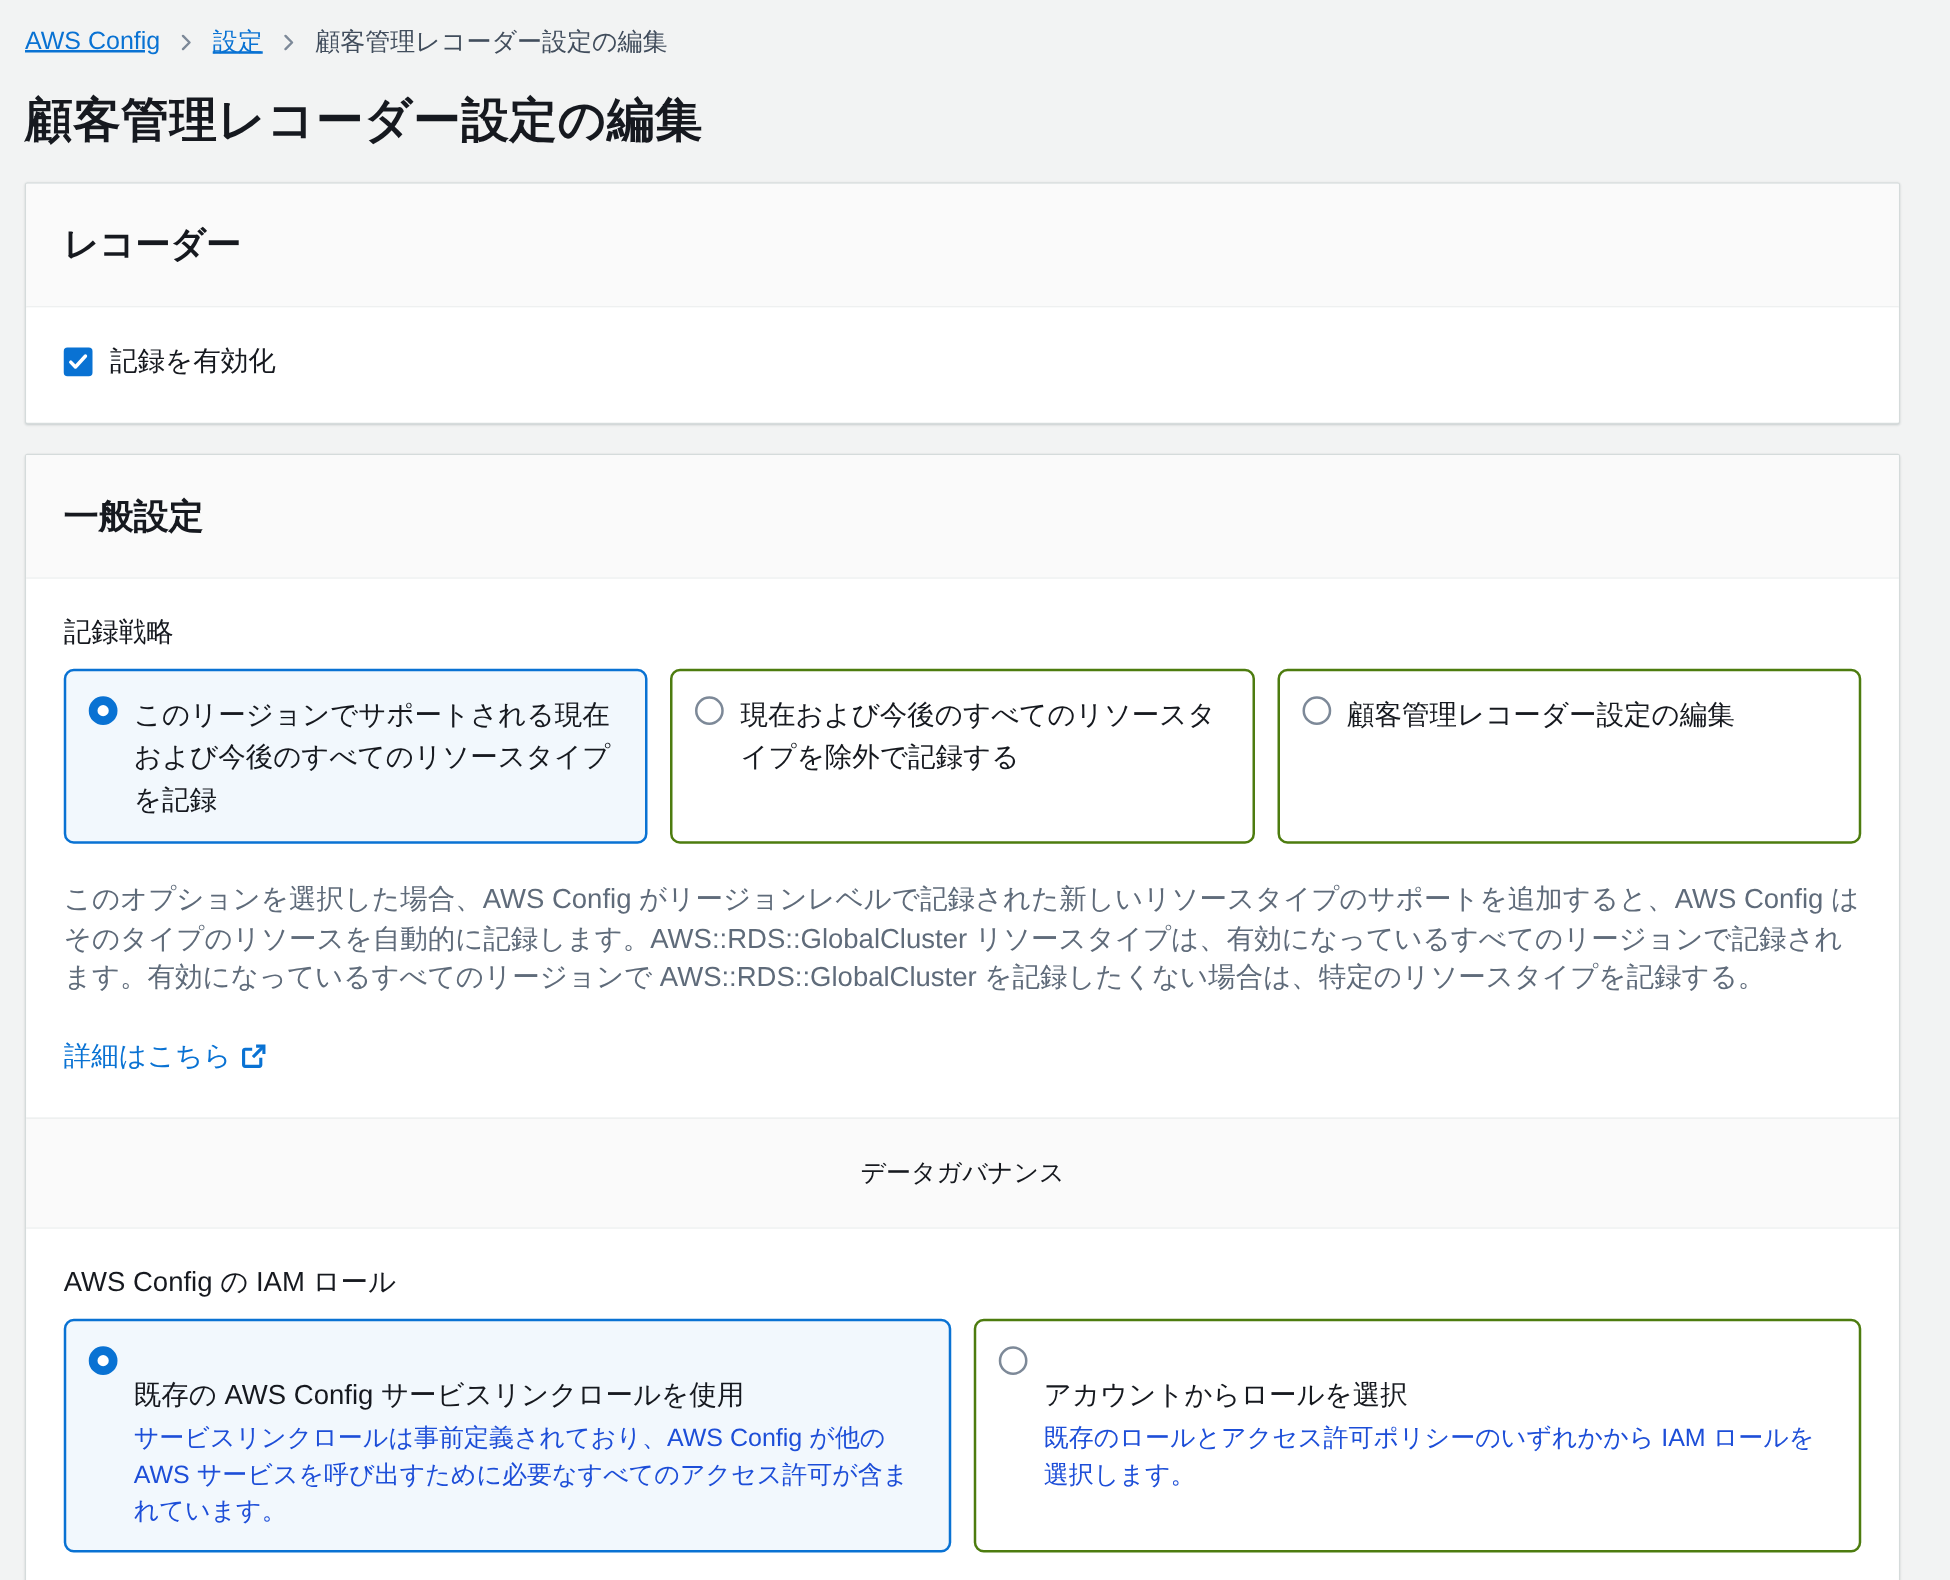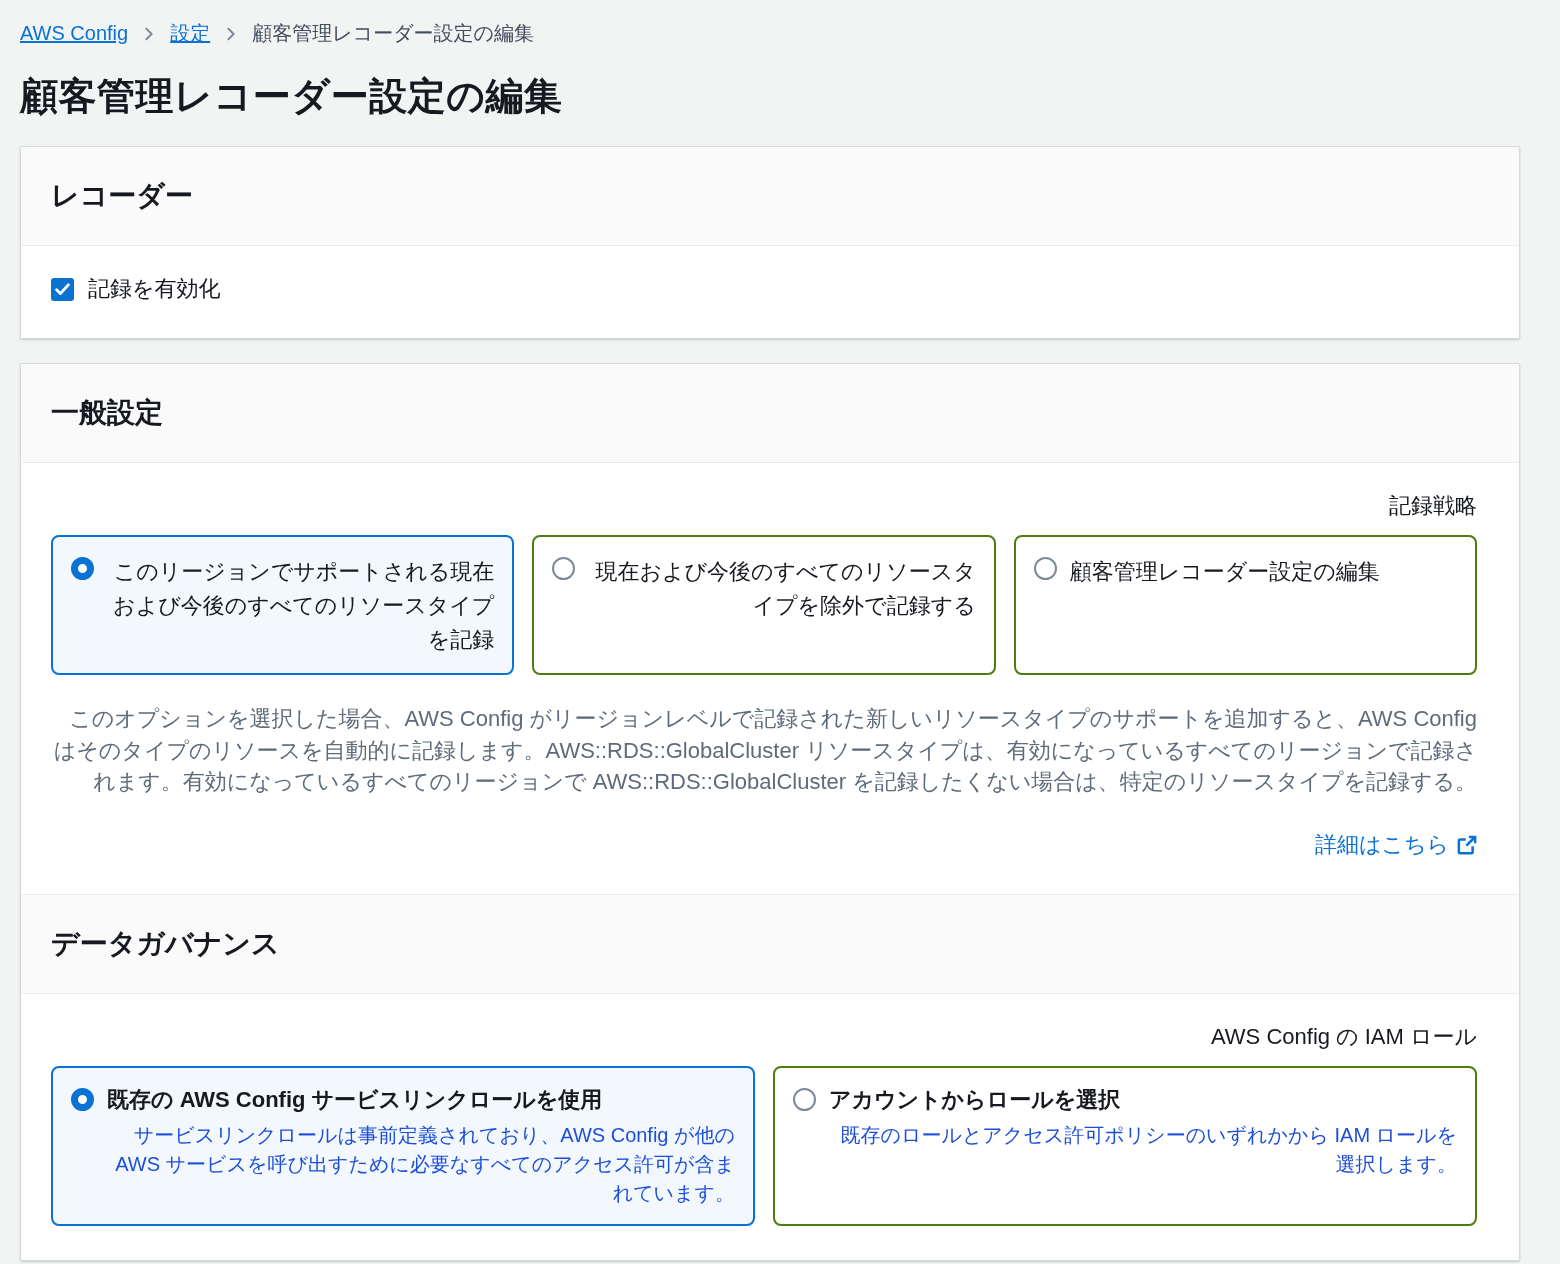--- a/index.html
+++ b/index.html
@@ -28,21 +28,21 @@
     border-radius: 2px;
     box-shadow: 0 1px 2px rgba(0,28,36,.18);
     margin-top: 24px;
   }
   .panel-header {
     background: #fafafa;
     padding: 30px 30px;
     border-bottom: 1px solid #eaeded;
   }
   .panel-header h2 { font-size: 28px; font-weight: 700; color: #16191f; }
-  .panel-body { padding: 28px 42px 34px 30px; background: #ffffff; text-align: right; }
+  .panel-body { padding: 28px 30px 34px 30px; background: #ffffff; }
 
   
   .checkbox-row { display: flex; align-items: center; gap: 14px; cursor: pointer; }
   .checkbox {
     width: 23px; height: 23px; border-radius: 3px;
     border: 2px solid #7d8998; background: #fff;
     display: inline-flex; align-items: center; justify-content: center;
     flex: none;
   }
   .checkbox.checked { background: #0972d3; border-color: #0972d3; }
@@ -66,21 +66,21 @@
   }
   .tile.selected { border-color: #0972d3; background: #f2f8fd; }
   .tile-head { display: flex; align-items: flex-start; gap: 13px; }
   .radio {
     width: 23px; height: 23px; border-radius: 50%;
     border: 2px solid #7d8998; background: #fff; flex: none;
     margin-top: 2px;
   }
   .radio.checked { border: 7px solid #0972d3; }
   .tile-label { font-size: 22px; line-height: 1.55; }
-  .tile-label.bold { font-weight: 700; line-height: 1.3; }
+  .tile-label.bold { font-weight: 400; line-height: 1.3; margin-top: 27px; }
   .tile-desc { font-size: 20px; line-height: 1.45; color: #1d4ed8; margin: 6px 0 0 36px; }
 
   
   .strategy-desc {
     margin-top: 28px;
     font-size: 22px; line-height: 1.42; color: #5f6b7a;
     max-width: 1445px;
   }
   .learn-more {
     margin-top: 33px; display: inline-flex; align-items: center; gap: 8px;
@@ -88,21 +88,21 @@
   }
   .learn-more svg { width: 20px; height: 20px; }
 
   
   .panel-subheader {
     background: #fafafa;
     padding: 30px 30px;
     border-top: 1px solid #eaeded;
     border-bottom: 1px solid #eaeded;
   }
-  .panel-subheader h2 { font-size: 28px; font-weight: 700; }
+  .panel-subheader h2 { font-size: 20px; font-weight: 400; text-align: center; }
 </style>
 </head>
 <body>
 
 <div class="page">
 
   <nav class="breadcrumb">
     <a>AWS Config</a>
     <span class="crumb-sep">
       <svg viewBox="0 0 16 16">

